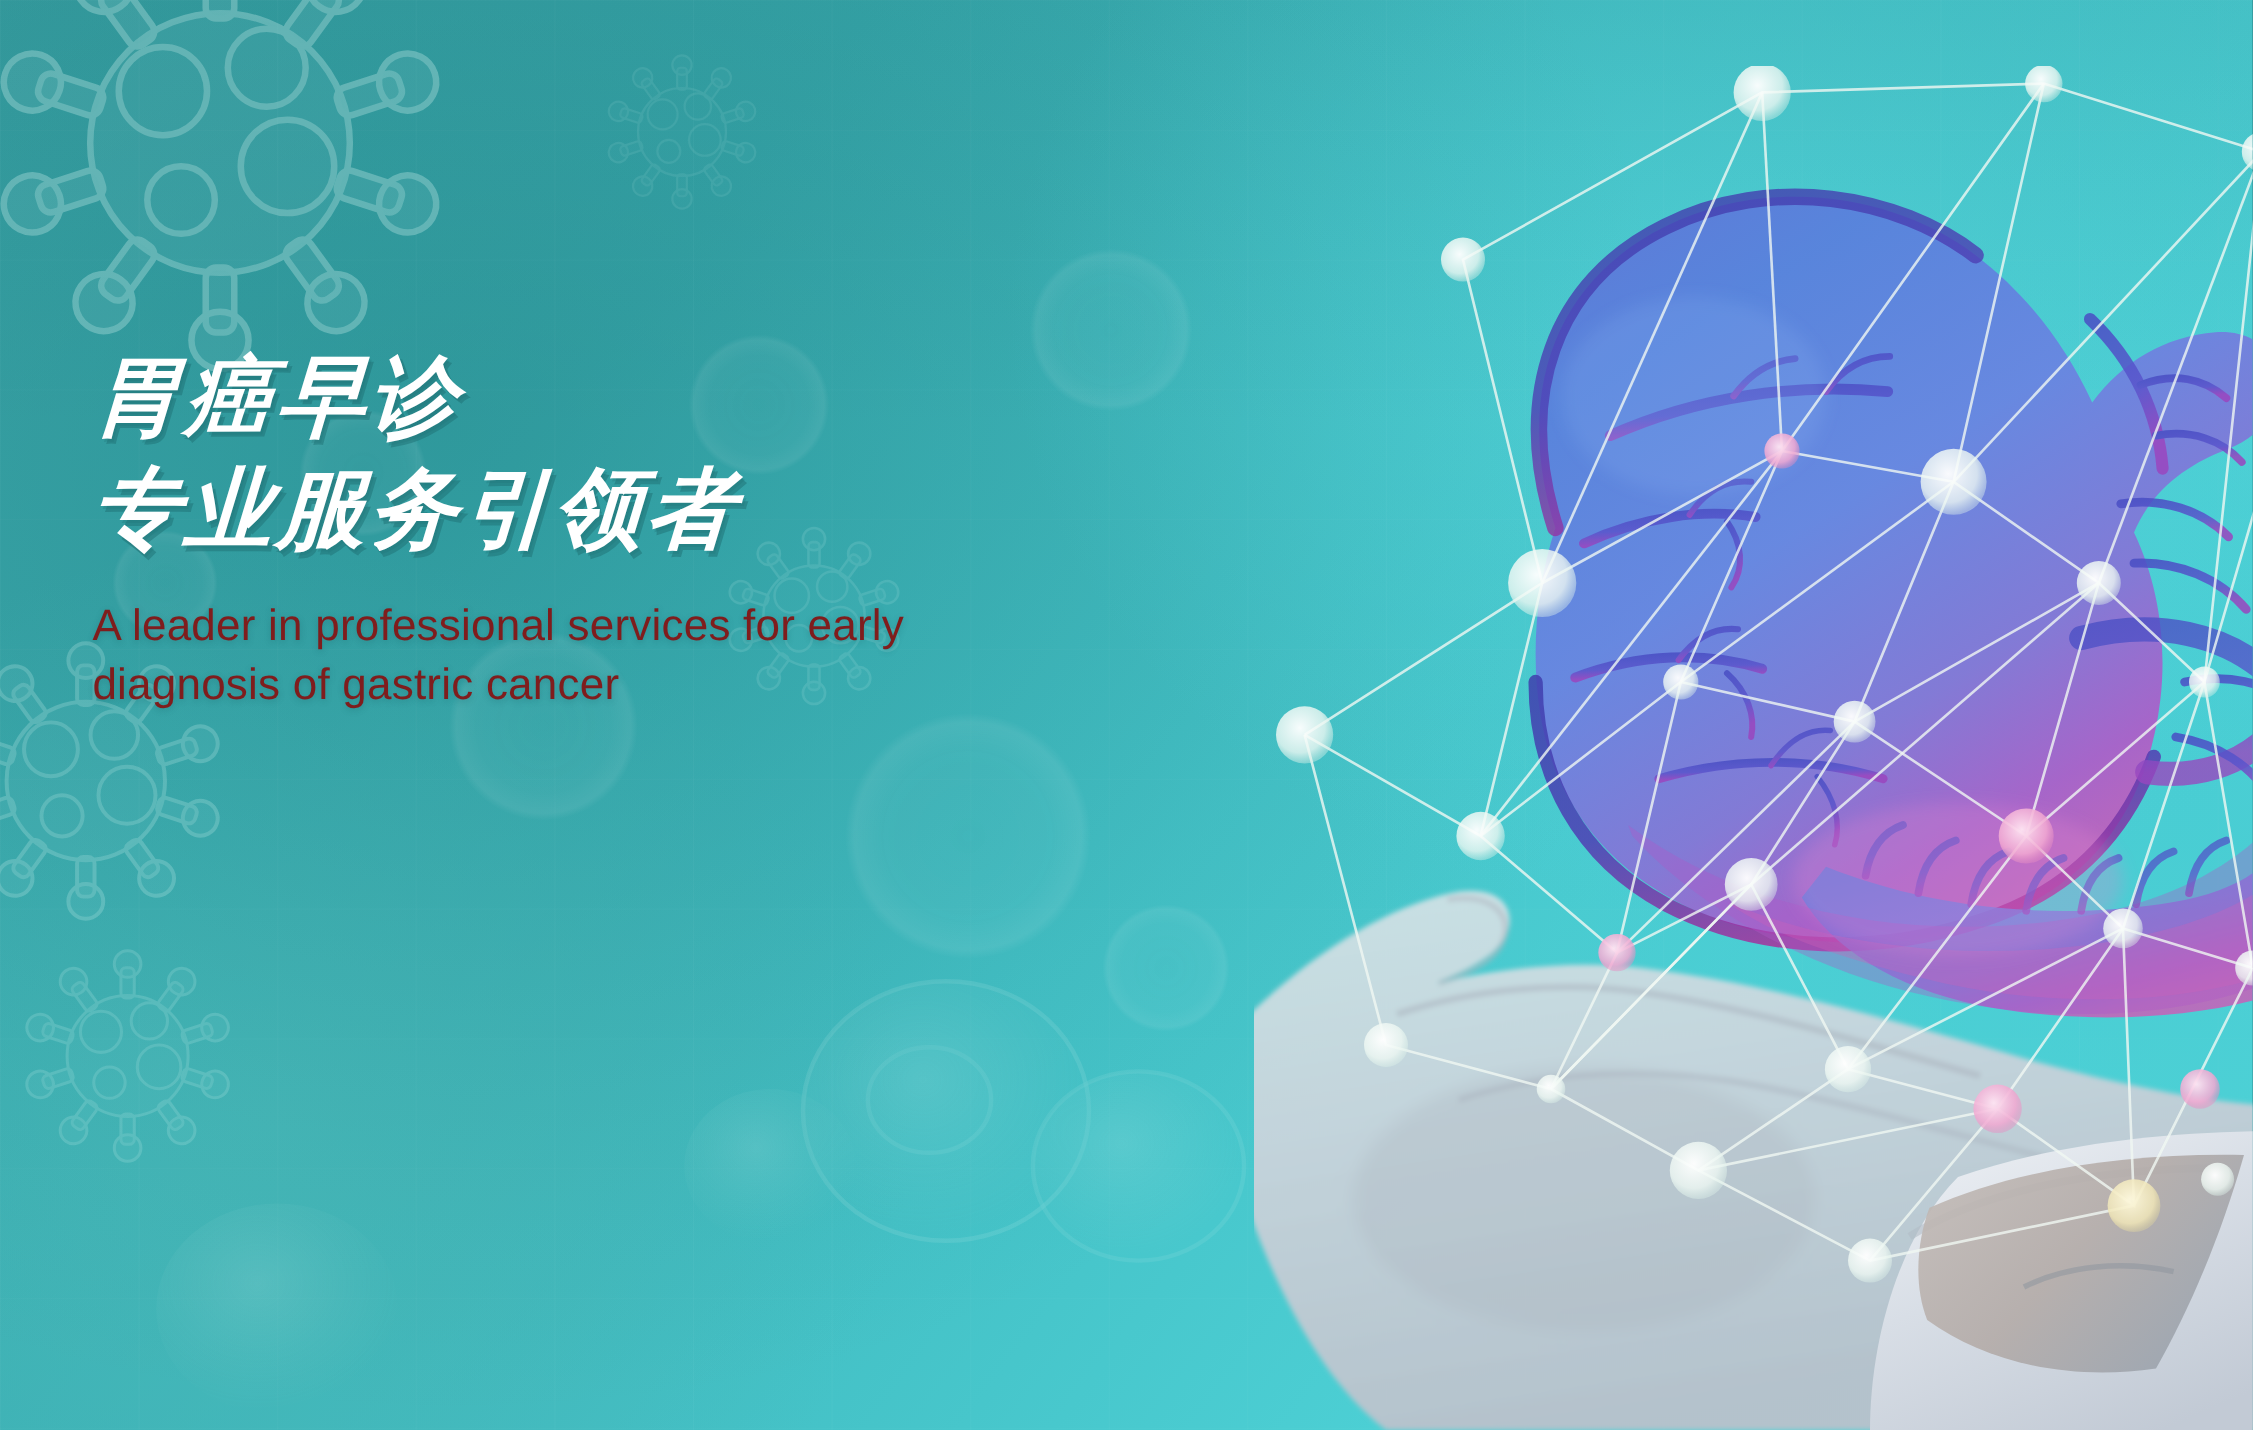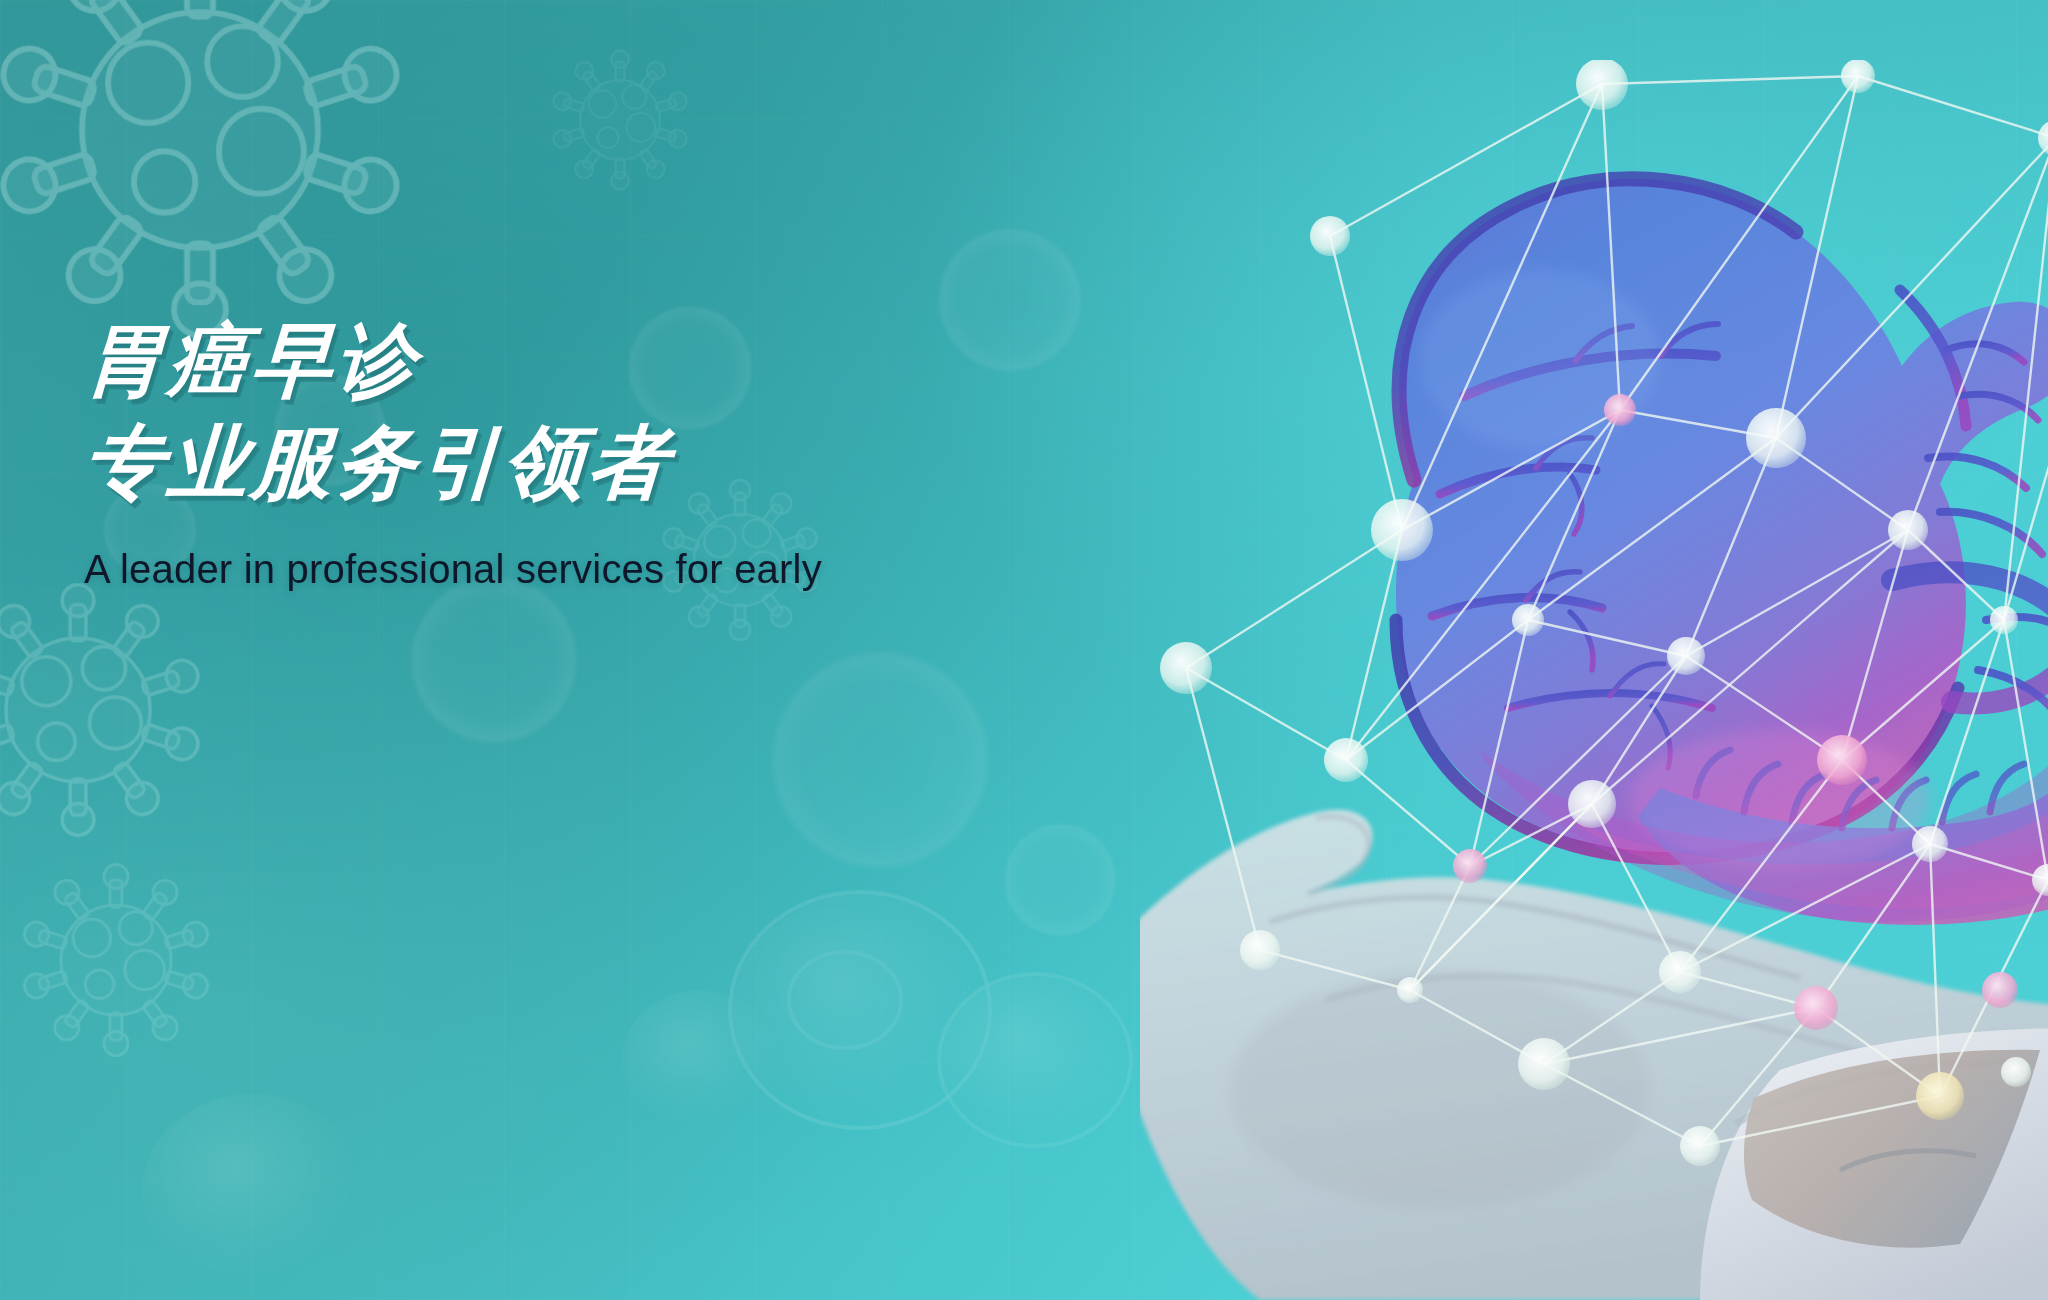--- a/index.html
+++ b/index.html
@@ -73,21 +73,21 @@
     text-shadow:
       4px 5px 0 rgba(33,116,120,0.55),
       2px 3px 0 rgba(33,116,120,0.30);
     margin: 0;
     transform: skewX(-3deg);
     transform-origin: left center;
   }
   .headline.line2 { margin-top: 20px; }
   .subtitle {
     margin: 40px 0 0 0;
-    color: #0f172a;
+    color: #7f1d1d;
     font-size: 40px;
     line-height: 1.32;
     font-weight: 400;
     letter-spacing: 0.2px;
     text-shadow: 0 2px 6px rgba(20,90,95,0.30);
   }
   .subtitle span { display: block; }
 </style>
 </head>
 <body>
@@ -412,16 +412,17 @@
         <circle cx="860" cy="930" r="18" fill="url(#nodeP)"></circle>
       </g>
     </svg>
   </div>
 
   <div class="text-block">
     <h1 class="headline line1">胃癌早诊</h1>
     <h1 class="headline line2">专业服务引领者</h1>
     <p class="subtitle">
       <span>A leader in professional services for early</span>
+      <span>diagnosis of gastric cancer</span>
     </p>
   </div>
 
 </div>
 
 </body></html>

